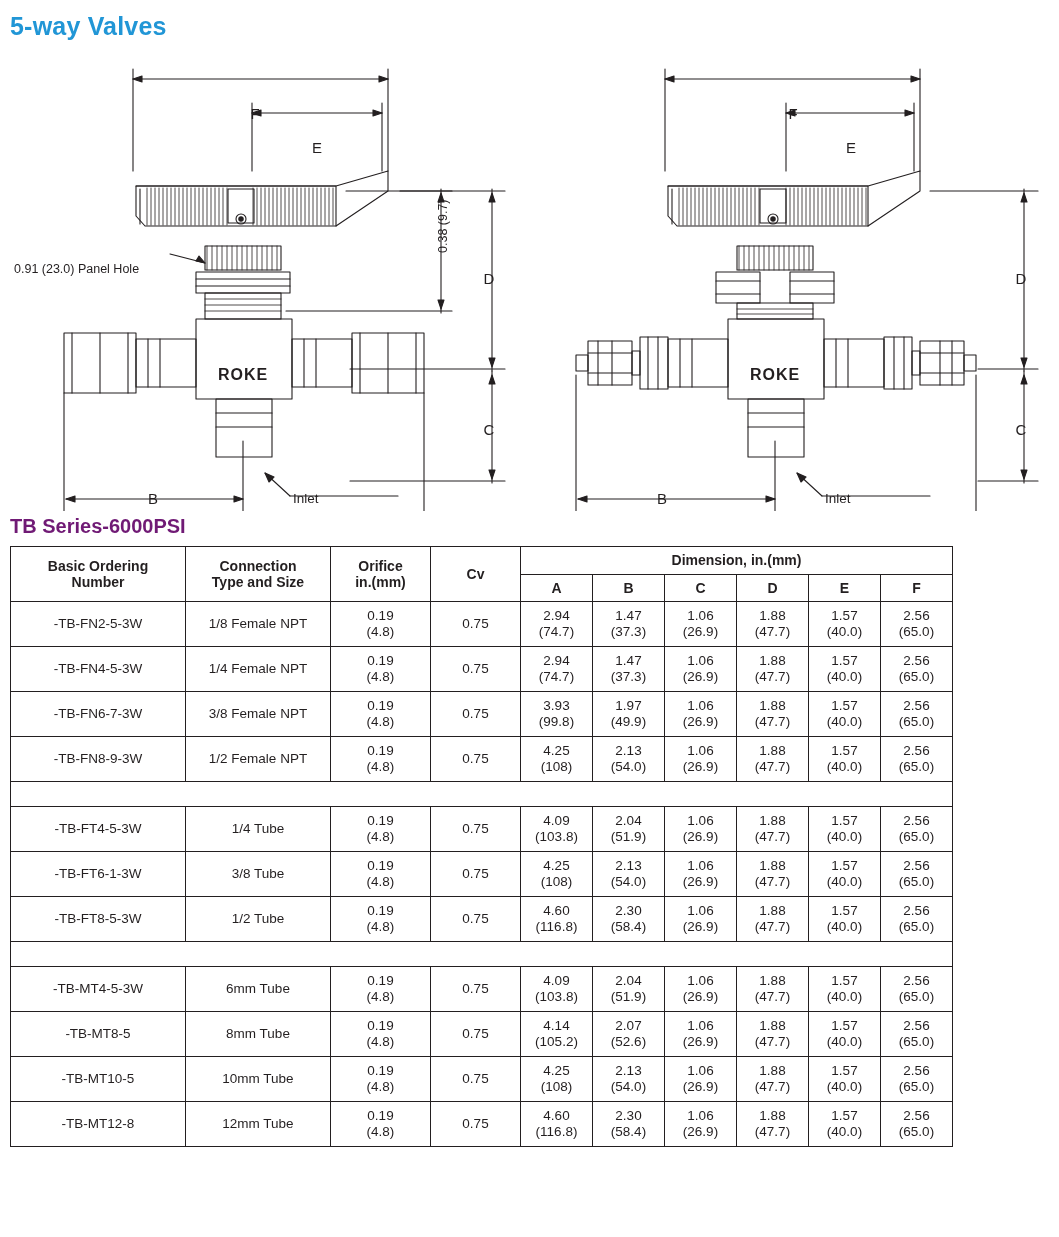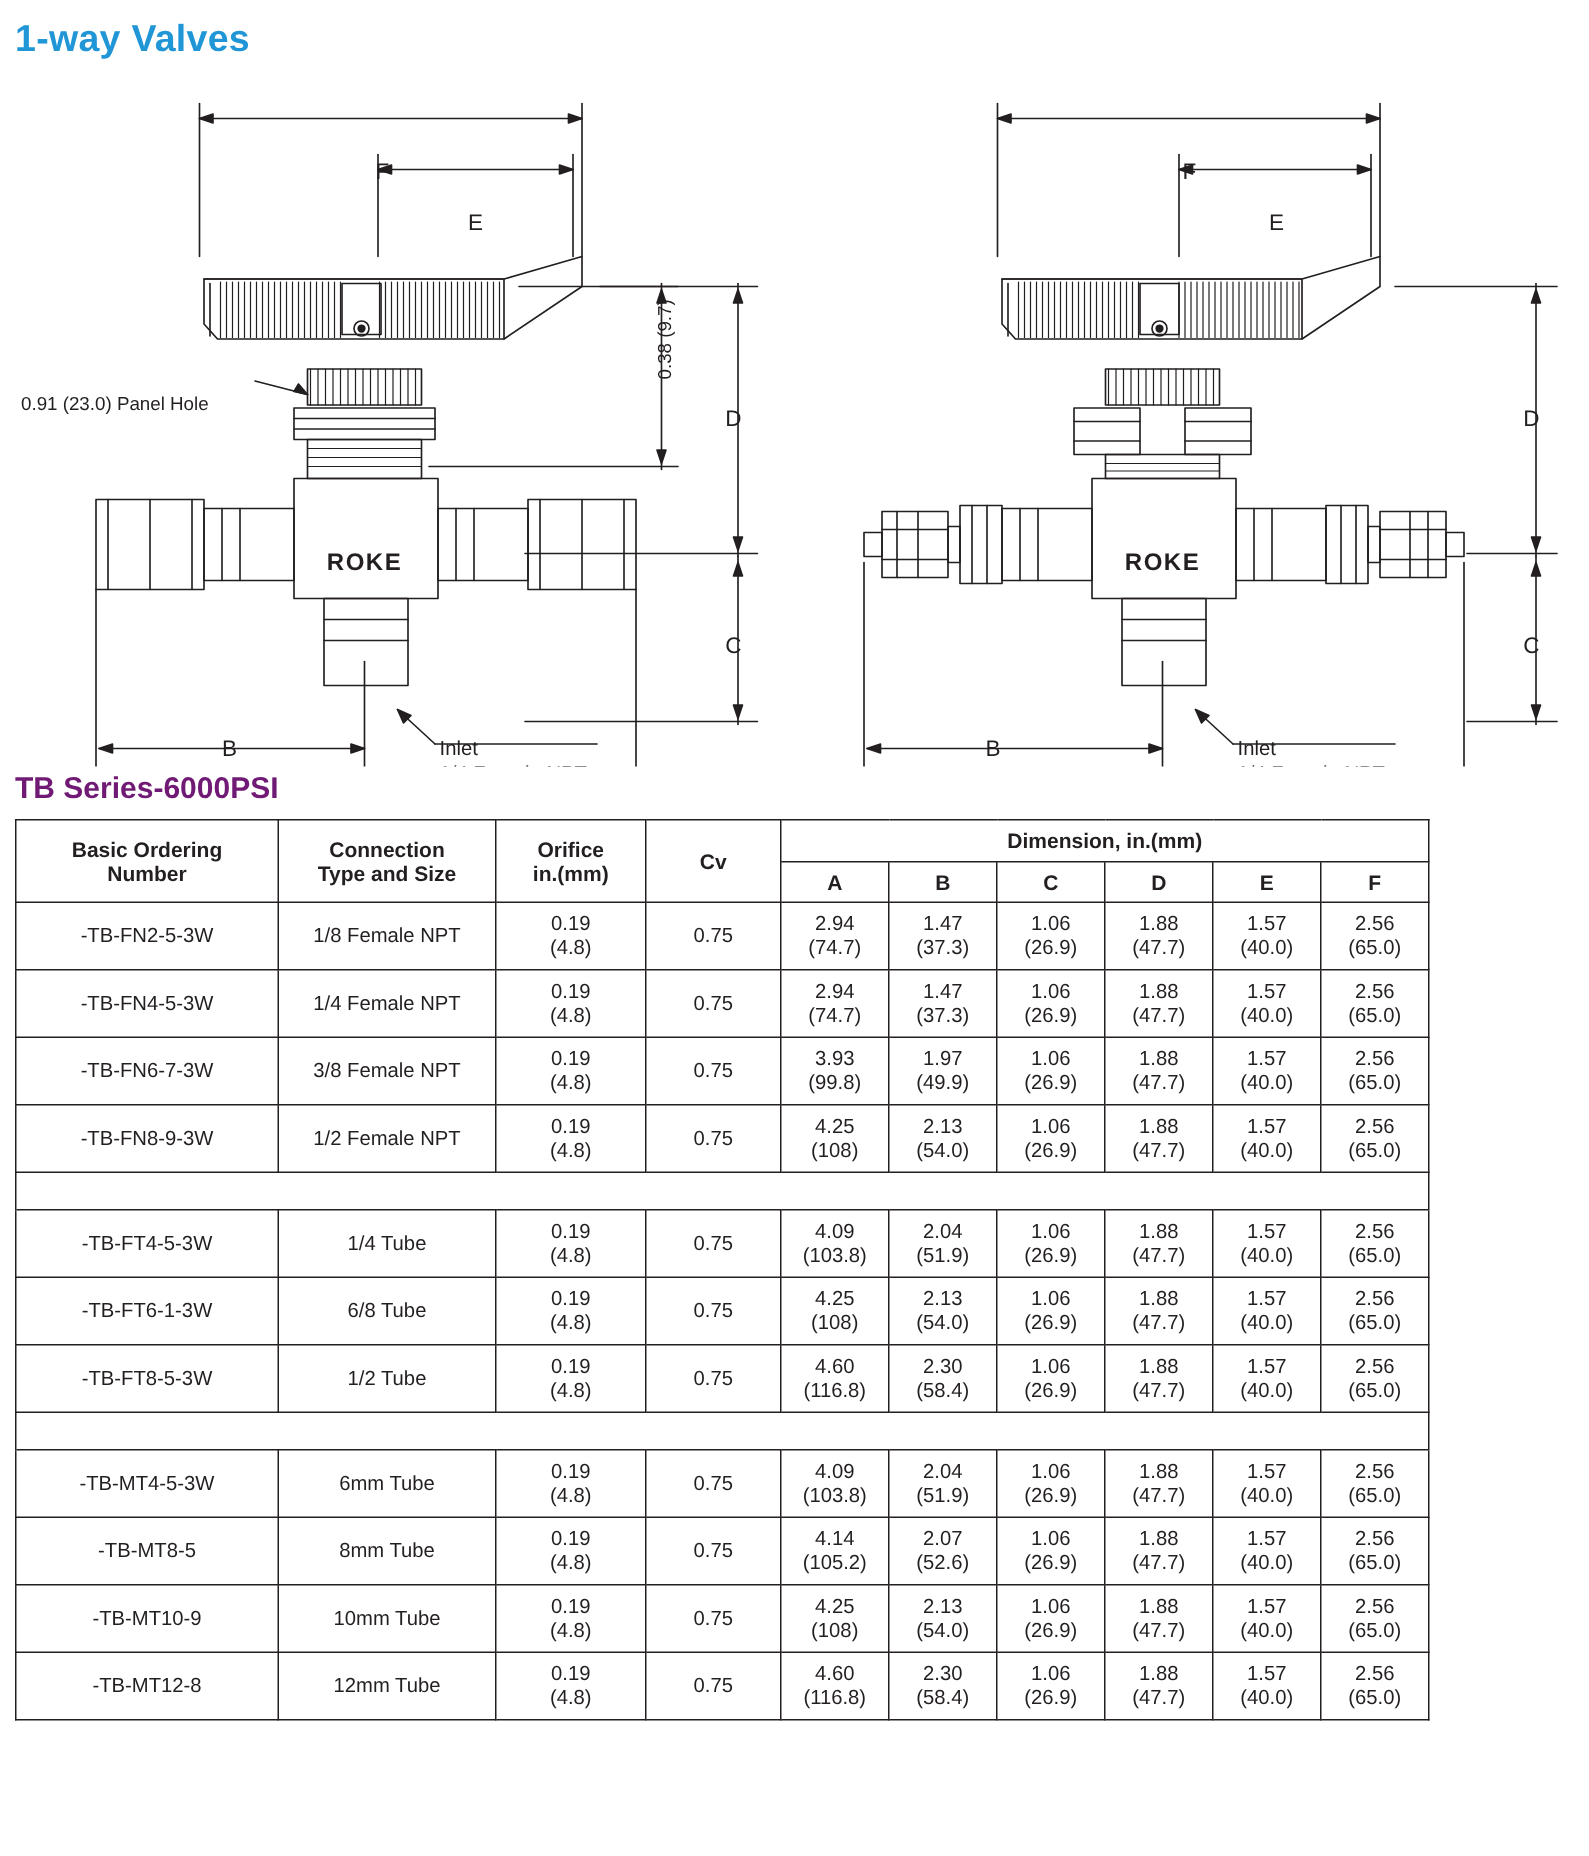--- a/index.html
+++ b/index.html
@@ -70,21 +70,21 @@
   tr.data-row td { height: 40px; }
   tr.spacer-row td { height: 20px; border-left: 1px solid #231f20; border-right: 1px solid #231f20; }
   .two-line span { display: block; }
   .nowrap { white-space: nowrap; }
 </style>
 </head>
 <body>
 
 <div class="page">
 
-  <div class="page-title">1-way Valves</div>
+  <div class="page-title">5-way Valves</div>
 
   <div class="drawings">
     <svg width="1059" height="470" viewBox="0 0 1059 470">
       <g fill="none" stroke="#231f20" stroke-width="1.1" stroke-linejoin="round" stroke-linecap="round">
 
         <g>
 
           <line x1="133" y1="28" x2="133" y2="130"></line>
           <line x1="388" y1="28" x2="388" y2="130"></line>
           <line x1="133" y1="38" x2="388" y2="38"></line>
@@ -630,21 +630,21 @@
             <span>1.57</span>
             <span>(40.0)</span>
           </td>
           <td class="two-line">
             <span>2.56</span>
             <span>(65.0)</span>
           </td>
         </tr>
         <tr class="data-row">
           <td class="nowrap">-TB-FT6-1-3W</td>
-          <td>6/8 Tube</td>
+          <td>3/8 Tube</td>
           <td class="two-line">
             <span>0.19</span>
             <span>(4.8)</span>
           </td>
           <td>0.75</td>
           <td class="two-line">
             <span>4.25</span>
             <span>(108)</span>
           </td>
           <td class="two-line">
@@ -764,21 +764,21 @@
           <td class="two-line">
             <span>1.57</span>
             <span>(40.0)</span>
           </td>
           <td class="two-line">
             <span>2.56</span>
             <span>(65.0)</span>
           </td>
         </tr>
         <tr class="data-row">
-          <td class="nowrap">-TB-MT10-9</td>
+          <td class="nowrap">-TB-MT10-5</td>
           <td>10mm Tube</td>
           <td class="two-line">
             <span>0.19</span>
             <span>(4.8)</span>
           </td>
           <td>0.75</td>
           <td class="two-line">
             <span>4.25</span>
             <span>(108)</span>
           </td>

